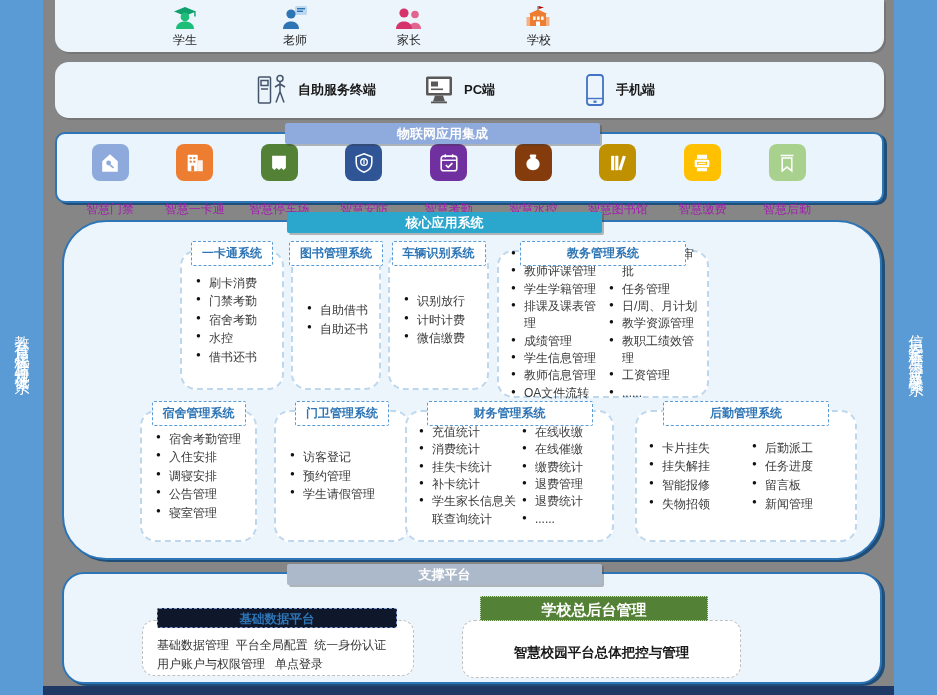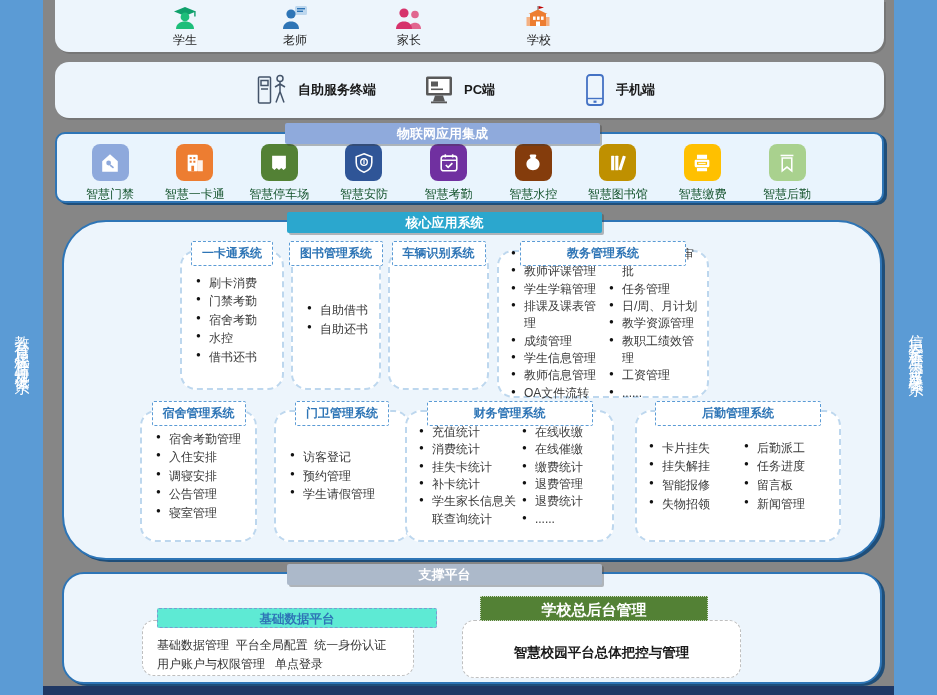--- a/index.html
+++ b/index.html
@@ -25,21 +25,21 @@
 
   .sec-header{position:absolute;height:21px;line-height:21px;text-align:center;color:#fff;
               font-size:13px;font-weight:bold;border-radius:2px;z-index:3;box-shadow:2px 2px 0 rgba(60,60,60,.35);}
 
   .iot-panel{left:55px;top:132px;width:829px;height:71px;border:2px solid #2E75B6;border-radius:10px;
              background:#E9F4FD;box-shadow:3px 2px 0 #1F4E79;}
   .iot-header{left:228px;top:-11px;width:315px;background:#8FAADC;}
   .iot-row{display:flex;justify-content:space-between;padding:10px 56px 0 14px;}
   .iot-item{display:flex;flex-direction:column;align-items:center;width:78px;}
   .tile{width:37px;height:37px;border-radius:8px;display:flex;align-items:center;justify-content:center;}
-  .iot-item .lbl{font-size:12px;color:#14532d;margin-top:5px;white-space:nowrap;}
+  .iot-item .lbl{font-size:12px;color:#a21caf;margin-top:20px;white-space:nowrap;}
 
   .core-panel{left:62px;top:220px;width:820px;height:340px;border:2px solid #2E75B6;border-radius:44px;
               box-shadow:3px 2px 0 #1F4E79;}
   .core-header{left:223px;top:-10px;width:315px;background:#2BA7CE;}
 
   .sysbox{position:absolute;background:#fff;border:2px dashed #BDD7EE;border-radius:16px;box-sizing:border-box;
           display:flex;flex-direction:column;justify-content:center;}
   .sys-title{position:absolute;top:-11px;left:50%;transform:translateX(-50%);background:#fff;
              border:1px dashed #5B9BD5;color:#2E75B6;font-size:12px;font-weight:bold;
              padding:3px 10px;white-space:nowrap;border-radius:2px;z-index:2;}
@@ -47,21 +47,21 @@
   .items{list-style:none;margin:0;padding:0 0 0 14px;}
   .items li{position:relative;font-size:12px;color:#3A3A3A;line-height:1.55;padding-left:13px;}
   .items li::before{content:"●";position:absolute;left:0;top:1px;font-size:8px;color:#111;}
   .tight li{line-height:1.45;}
   .cols{display:flex;padding:0 4px 0 8px;}
   .cols .items{flex:1;padding-left:4px;}
 
   .support-panel{left:62px;top:572px;width:820px;height:112px;border:2px solid #2E75B6;border-radius:22px;
                  box-shadow:3px 2px 0 #1F4E79;}
   .support-header{left:223px;top:-10px;width:315px;background:#ACB9CA;}
-  .basic-header{position:absolute;left:93px;top:34px;width:280px;height:20px;line-height:20px;background:#5eead4;
+  .basic-header{position:absolute;left:93px;top:34px;width:240px;height:20px;line-height:20px;background:#0f172a;
                 border:1px dashed #7B9BD2;color:#2E75B6;font-weight:bold;font-size:12.5px;text-align:center;
                 z-index:2;border-radius:2px;box-sizing:border-box;}
   .basic-box{position:absolute;left:78px;top:46px;width:272px;height:56px;background:#fff;border:1px dashed #BFBFBF;
              border-radius:12px;padding:15px 0 0 14px;box-sizing:border-box;}
   .basic-box p{margin:0;font-size:12px;color:#333;line-height:1.6;white-space:pre;}
   .green-header{position:absolute;left:416px;top:22px;width:228px;height:25px;line-height:25px;background:#538135;
                 color:#fff;font-size:15px;font-weight:bold;text-align:center;z-index:2;border:1px dotted #cfdcc5;box-sizing:border-box;}
   .backend-box{position:absolute;left:398px;top:46px;width:277px;height:56px;background:#fff;border:1px dashed #BFBFBF;
                border-radius:12px;display:flex;align-items:center;justify-content:center;}
   .backend-box span{font-size:13.5px;font-weight:bold;color:#1a1a1a;padding-top:8px;text-align:center;}
@@ -278,20 +278,25 @@
     <div class="sysbox" style="left:227px;top:28px;width:90px;height:140px">
       <div class="sys-title">图书管理系统</div>
       <ul class="items">
         <li>自助借书</li>
         <li>自助还书</li>
       </ul>
     </div>
 
     <div class="sysbox" style="left:324px;top:28px;width:101px;height:140px">
       <div class="sys-title">车辆识别系统</div>
+      <ul class="items">
+        <li>识别放行</li>
+        <li>计时计费</li>
+        <li>微信缴费</li>
+      </ul>
     </div>
 
     <div class="sysbox" style="left:433px;top:28px;width:212px;height:148px">
       <div class="sys-title wide">教务管理系统</div>
       <div class="cols">
         <ul class="items tight">
           <li>学生评分管理</li>
           <li>教师评课管理</li>
           <li>学生学籍管理</li>
           <li>排课及课表管理</li>
@@ -346,21 +351,21 @@
           <li>在线收缴</li>
           <li>在线催缴</li>
           <li>缴费统计</li>
           <li>退费管理</li>
           <li>退费统计</li>
           <li>......</li>
         </ul>
       </div>
     </div>
 
-    <div class="sysbox" style="left:571px;top:188px;width:206px;height:132px">
+    <div class="sysbox" style="left:571px;top:188px;width:222px;height:132px">
       <div class="sys-title wide">后勤管理系统</div>
       <div class="cols">
         <ul class="items">
           <li>卡片挂失</li>
           <li>挂失解挂</li>
           <li>智能报修</li>
           <li>失物招领</li>
         </ul>
         <ul class="items">
           <li>后勤派工</li>

